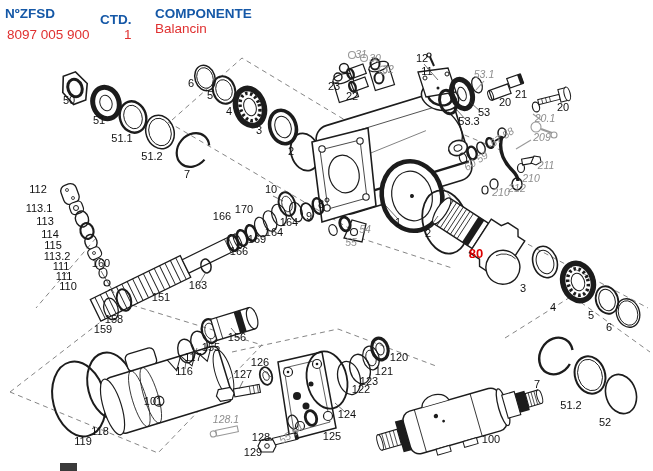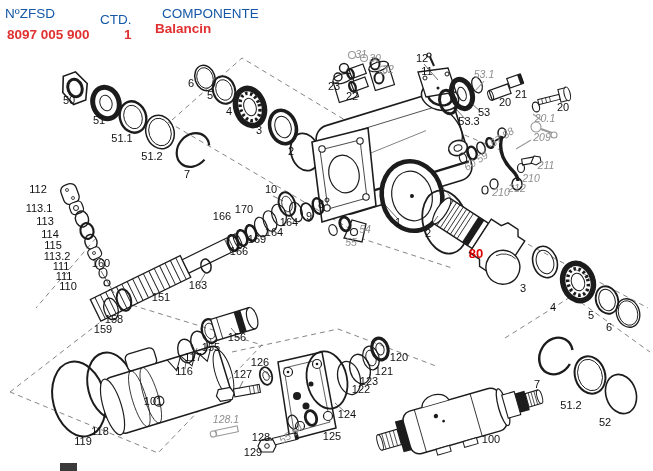--- a/index.html
+++ b/index.html
@@ -1,35 +1,35 @@
 <!DOCTYPE html>
 <html style="--blue: #1558a7; --red: #e03030; --hired: #dd0000; --ghost: #8d8d8d;"><head>
 <meta charset="utf-8">
 <style>
   html,body { margin:0; padding:0; background:#fff; }
   .page { position:relative; width:653px; height:471px; background:#fff; overflow:hidden;
           font-family:"Liberation Sans","DejaVu Sans",sans-serif; }
   .hdr span { position:absolute; white-space:nowrap; font-size:13.5px; }
-  .hdr .h { color:var(--blue,#1558a7); font-weight:normal; }
-  .hdr .v { color:var(--red,#e03030);font-weight:bold; }
+  .hdr .h { color:var(--blue,#1558a7); font-weight:bold; }
+  .hdr .v { color:var(--red,#e03030); }
   #diagram { position:absolute; left:0; top:0; }
   #diagram text.lbl { font-family:"Liberation Sans","DejaVu Sans",sans-serif; font-size:11px;
                       fill:#111; text-anchor:middle; }
   #diagram text.lbl.g { font-style:italic; fill:var(--ghost,#8d8d8d); font-size:10.5px; }
   #diagram text.lbl.r { fill:var(--hired,#dd0000); font-weight:bold; font-size:13px; }
 </style>
 </head>
 <body>
 
 <div class="page">
 
   <div class="hdr">
     <span class="h" style="left:5px;top:6px">NºZFSD</span>
     <span class="h" style="left:100px;top:12px">CTD.</span>
-    <span class="h" style="left:162px;top:6px">COMPONENTE</span>
+    <span class="h" style="left:155px;top:6px">COMPONENTE</span>
     <span class="v" style="left:7px;top:27px">8097 005 900</span>
     <span class="v" style="left:124px;top:27px">1</span>
     <span class="v" style="left:155px;top:21px">Balancin</span>
   </div>
 
   <svg id="diagram" width="653" height="471" viewBox="0 0 653 471">
 
     <g stroke="#777" fill="none" stroke-width="0.9" stroke-dasharray="5 4">
       <path d="M172,120 L242,58 L428,170"></path>
       <path d="M168,122 L352,230"></path>

